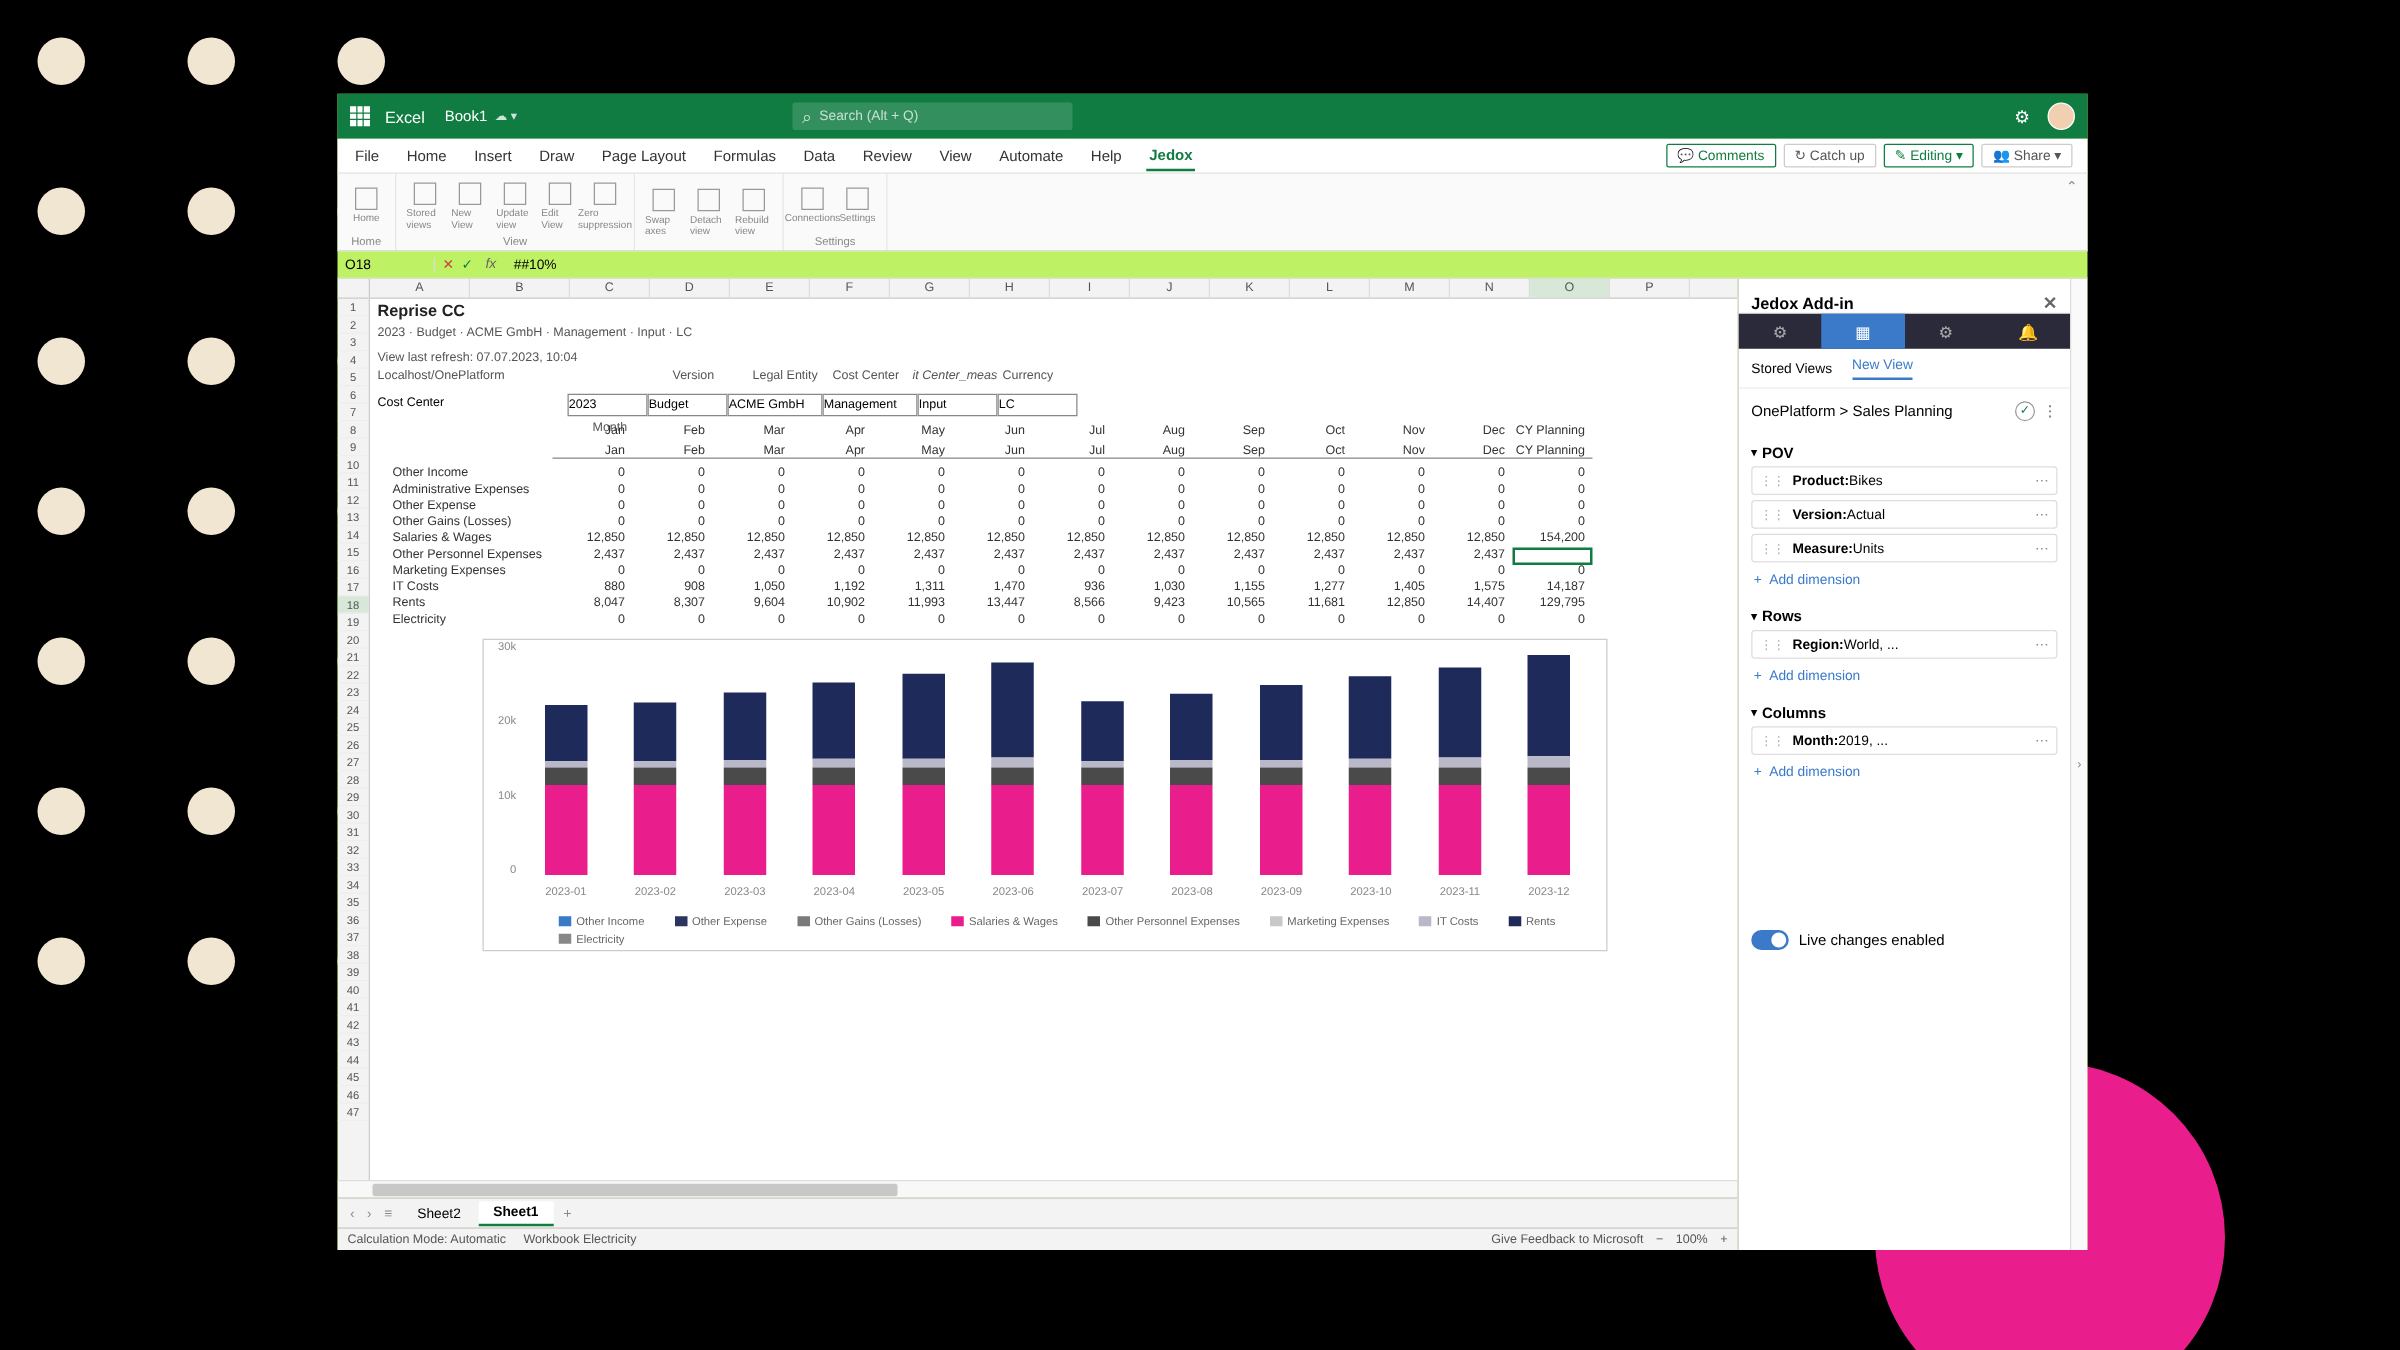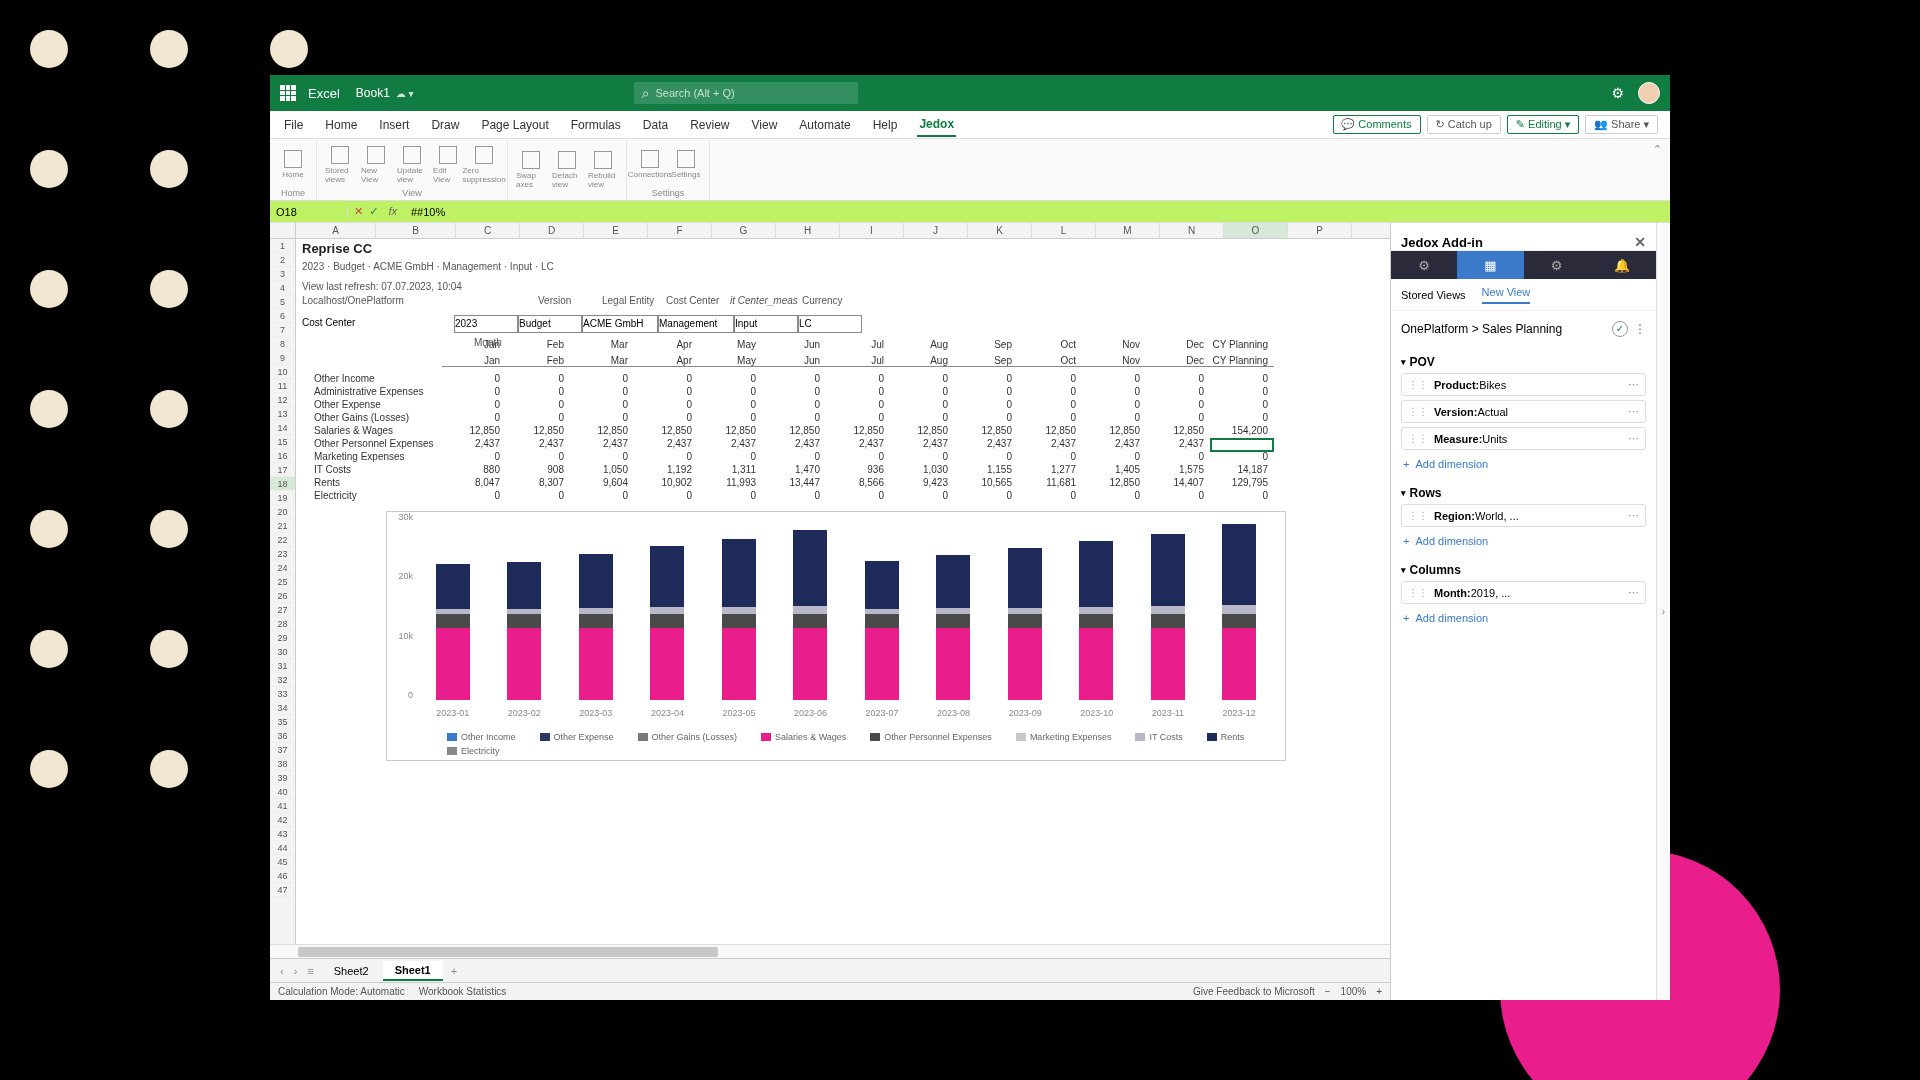--- a/index.html
+++ b/index.html
@@ -675,21 +675,21 @@
         <span class="nav">‹</span>
         <span class="nav">›</span>
         <span class="nav">≡</span>
         <span id="sheet-tabs-slot"></span>
           <span class="st">Sheet2</span>
           <span class="st active">Sheet1</span>
         <span class="add">+</span>
       </div>
       <div class="status-bar">
         <span>Calculation Mode: Automatic</span>
-        <span style="margin-left:14px">Workbook Statistics</span>
+        <span style="margin-left:14px">Workbook Electricity</span>
         <div class="right">
           <span>Give Feedback to Microsoft</span>
           <span>−</span>
           <span>100%</span>
           <span>+</span>
         </div>
       </div>
     </div>
 
     <div class="addin-panel">
@@ -747,16 +747,20 @@
       <div class="addin-section" id="sec-cols">
           <div class="sec-hdr">Columns</div>
           <div class="dim-item">
             <span class="grip">⋮⋮</span>
             <span class="k">Month:</span> 
             <span>2019, ...</span>
             <span class="more">⋯</span>
           </div>
           <div class="add-dim">Add dimension</div>
         </div>
+      <div class="live-toggle">
+        <div class="toggle"></div>
+        <span>Live changes enabled</span>
+      </div>
     </div>
     <div class="side-collapse">›</div>
   </div>
 </div>
 
 </body></html>

